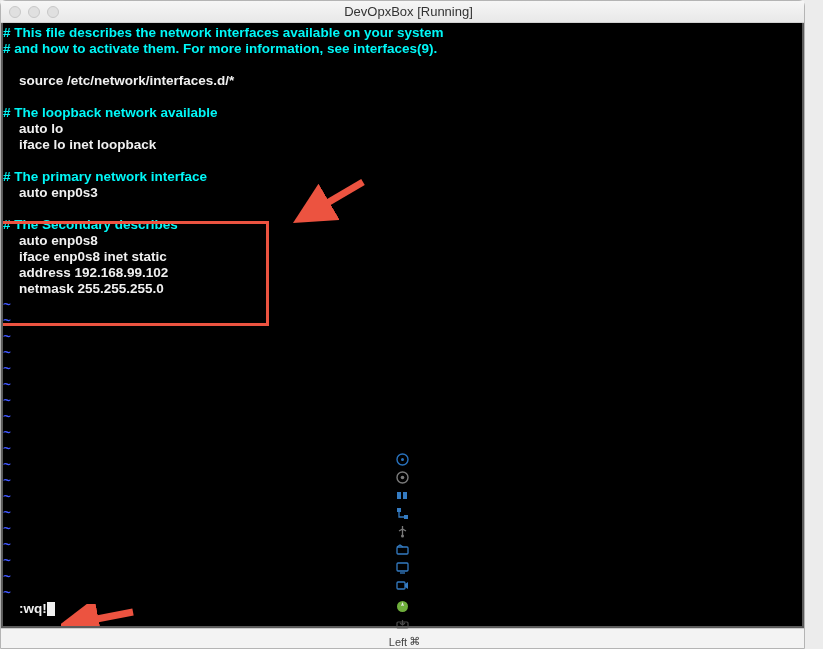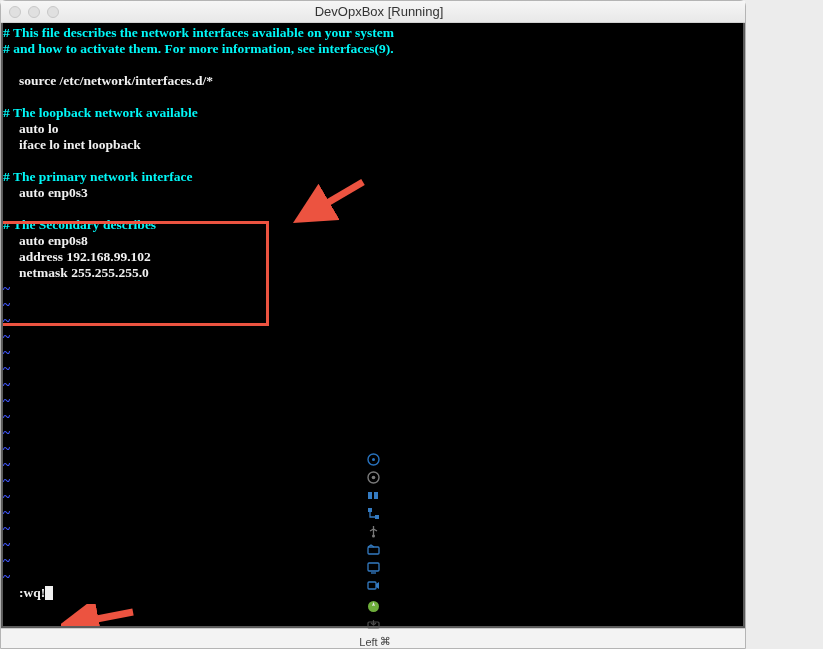--- a/index.html
+++ b/index.html
@@ -9,21 +9,21 @@
     }
     body {
       font-family: -apple-system, BlinkMacSystemFont, "Segoe UI", sans-serif;
       background: #ececec;
       width: 823px;
       height: 649px;
       overflow: hidden;
       position: relative;
     }
     .window {
-      width: 746px;
+      width: 805px;
       height: 649px;
       background: #fff;
       border: 1px solid #b4b4b4;
       border-radius: 6px 6px 0 0;
       display: flex;
       flex-direction: column;
       position: relative;
     }
     .titlebar {
       height: 22px;
@@ -51,21 +51,21 @@
       text-align: center;
       font-size: 13px;
       font-weight: 500;
       color: #333;
       margin-right: 50px;
     }
     .terminal {
       flex: 1;
       background: #000;
       color: #fff;
-      font-family: Liberation Serif, serif;
+      font-family: Liberation Sans, sans-serif;
       font-size: 13.5px;
       font-weight: bold;
       line-height: 16px;
       padding: 0;
       position: relative;
       overflow: hidden;
       border: 2px solid #5c5c5c;
       border-top: none;
     }
     .terminal-content {
@@ -163,20 +163,21 @@
           <div class="line white"></div>
           <div class="line comment"># The loopback network available</div>
           <div class="line white">auto lo</div>
           <div class="line white">iface lo inet loopback</div>
           <div class="line white"></div>
           <div class="line comment"># The primary network interface</div>
           <div class="line white">auto enp0s3</div>
           <div class="line white"></div>
           <div class="line comment"># The Secondary describes</div>
           <div class="line white">auto enp0s8</div>
+          <div class="line white">iface enp0s8 inet static</div>
           <div class="line white">address 192.168.99.102</div>
           <div class="line white">netmask 255.255.255.0</div>
           <div class="line blue-tilde">~</div>
           <div class="line blue-tilde">~</div>
           <div class="line blue-tilde">~</div>
           <div class="line blue-tilde">~</div>
           <div class="line blue-tilde">~</div>
           <div class="line blue-tilde">~</div>
           <div class="line blue-tilde">~</div>
           <div class="line blue-tilde">~</div>

